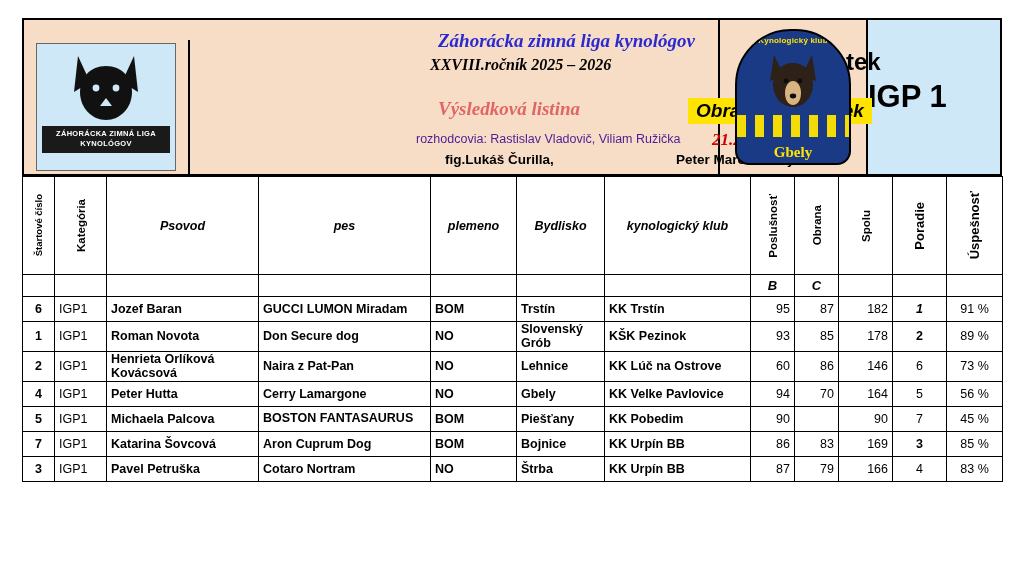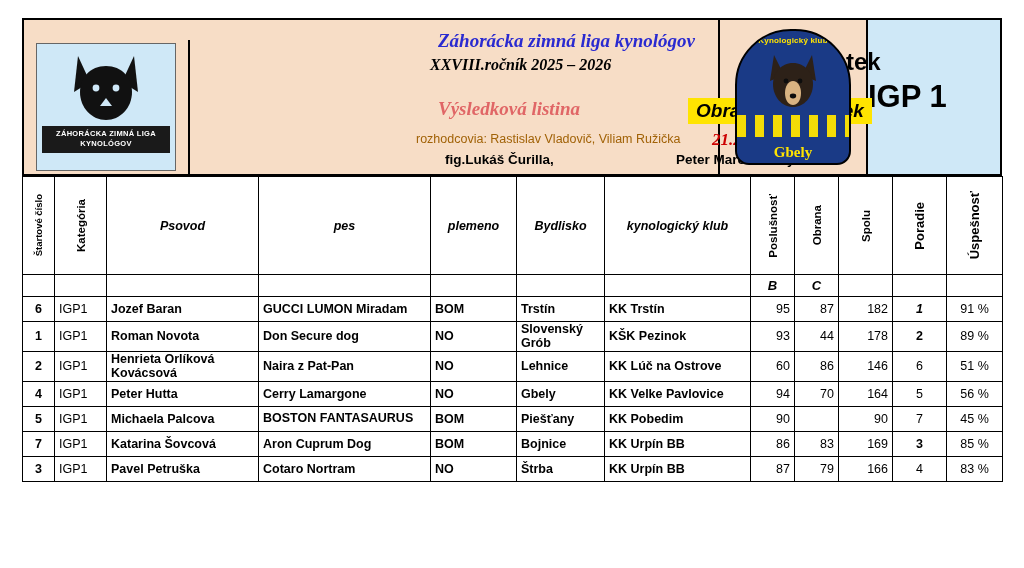--- a/index.html
+++ b/index.html
@@ -109,21 +109,21 @@
     font-style: italic;
     color: #e06666;
     font-family: "Liberation Serif", serif;
     white-space: nowrap;
   }
   .t-judges {
     position: absolute;
     left: 226px;
     top: 112px;
     font-size: 12.5px;
-    color: #a16207;
+    color: #4c1d95;
     white-space: nowrap;
   }
   .t-fig {
     position: absolute;
     left: 226px;
     top: 132px;
     font-size: 13.5px;
     font-weight: bold;
     color: #000;
     white-space: nowrap;
@@ -458,39 +458,39 @@
 
       <tr>
         <td class="c bold">1</td>
         <td class="l">IGP1</td>
         <td class="l bold">Roman Novota</td>
         <td class="l bold">Don Secure dog</td>
         <td class="l bold">NO</td>
         <td class="l bold two-line">Slovenský Grób</td>
         <td class="l bold">KŠK Pezinok</td>
         <td class="score">93</td>
-        <td class="score">44</td>
+        <td class="score">85</td>
         <td class="score">178</td>
         <td class="rank-2">2</td>
         <td class="c">89 %</td>
       </tr>
 
       <tr>
         <td class="c bold">2</td>
         <td class="l">IGP1</td>
         <td class="l bold two-line">Henrieta Orlíková Kovácsová</td>
         <td class="l bold">Naira z Pat-Pan</td>
         <td class="l bold">NO</td>
         <td class="l bold">Lehnice</td>
         <td class="l bold">KK Lúč na Ostrove</td>
         <td class="score">60</td>
         <td class="score">86</td>
         <td class="score">146</td>
         <td class="rank-n">6</td>
-        <td class="c">51 %</td>
+        <td class="c">73 %</td>
       </tr>
 
       <tr>
         <td class="c bold">4</td>
         <td class="l">IGP1</td>
         <td class="l bold">Peter Hutta</td>
         <td class="l bold">Cerry Lamargone</td>
         <td class="l bold">NO</td>
         <td class="l bold">Gbely</td>
         <td class="l bold">KK Velke Pavlovice</td>

